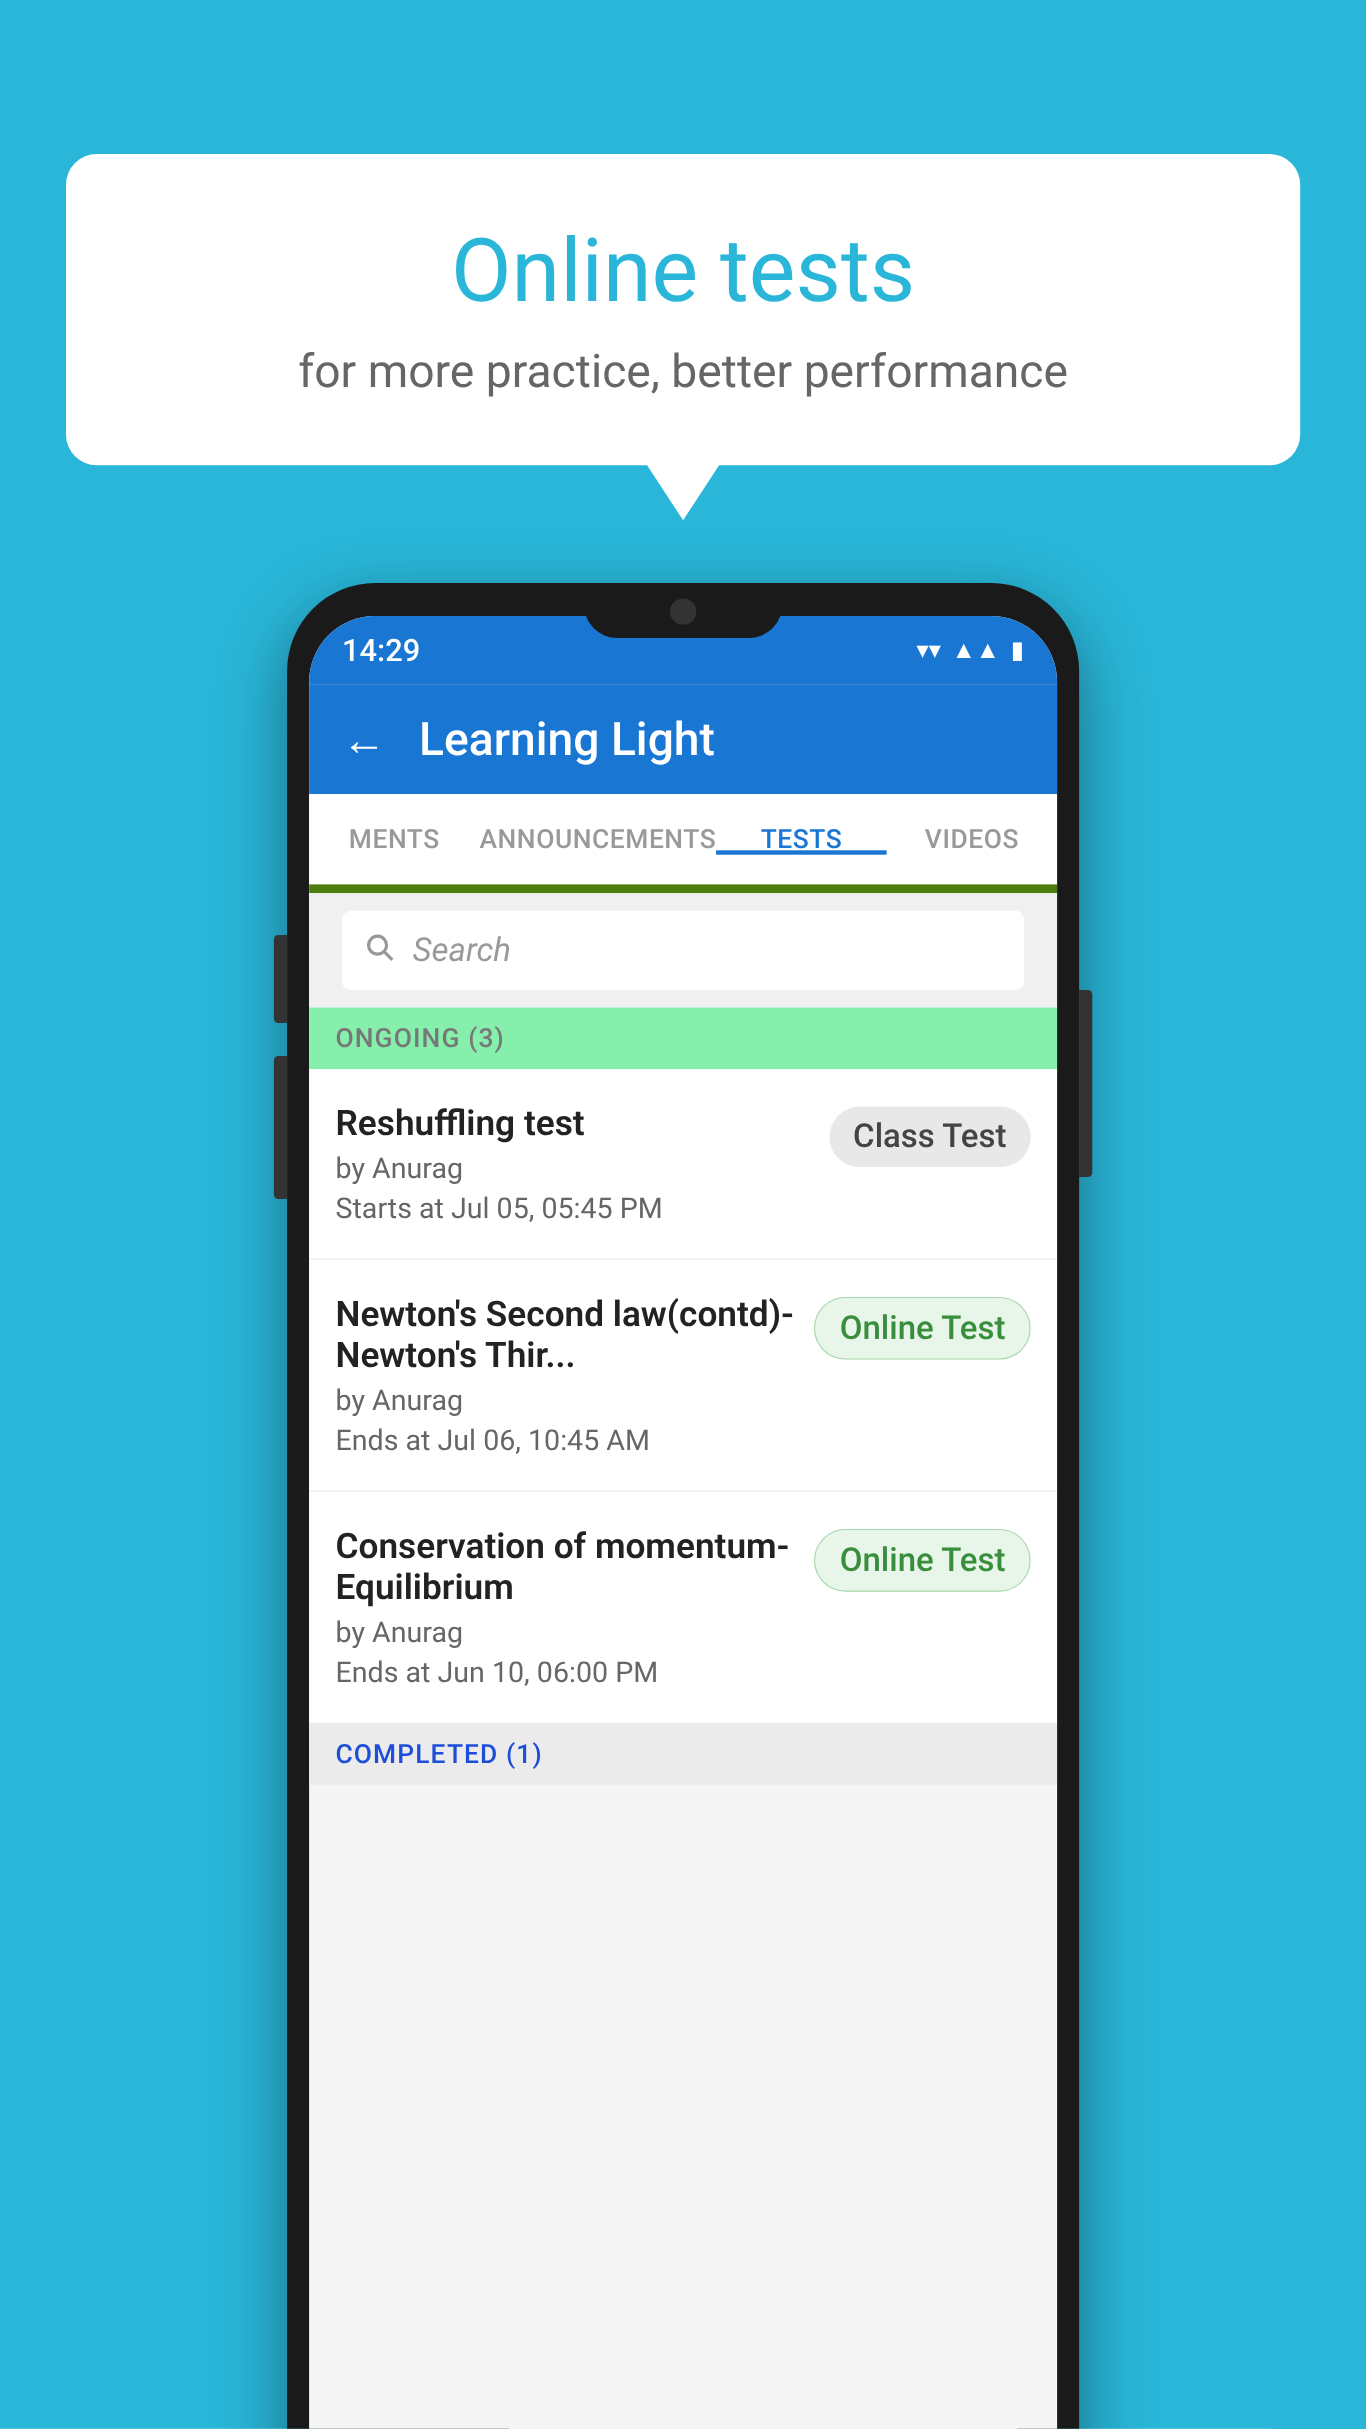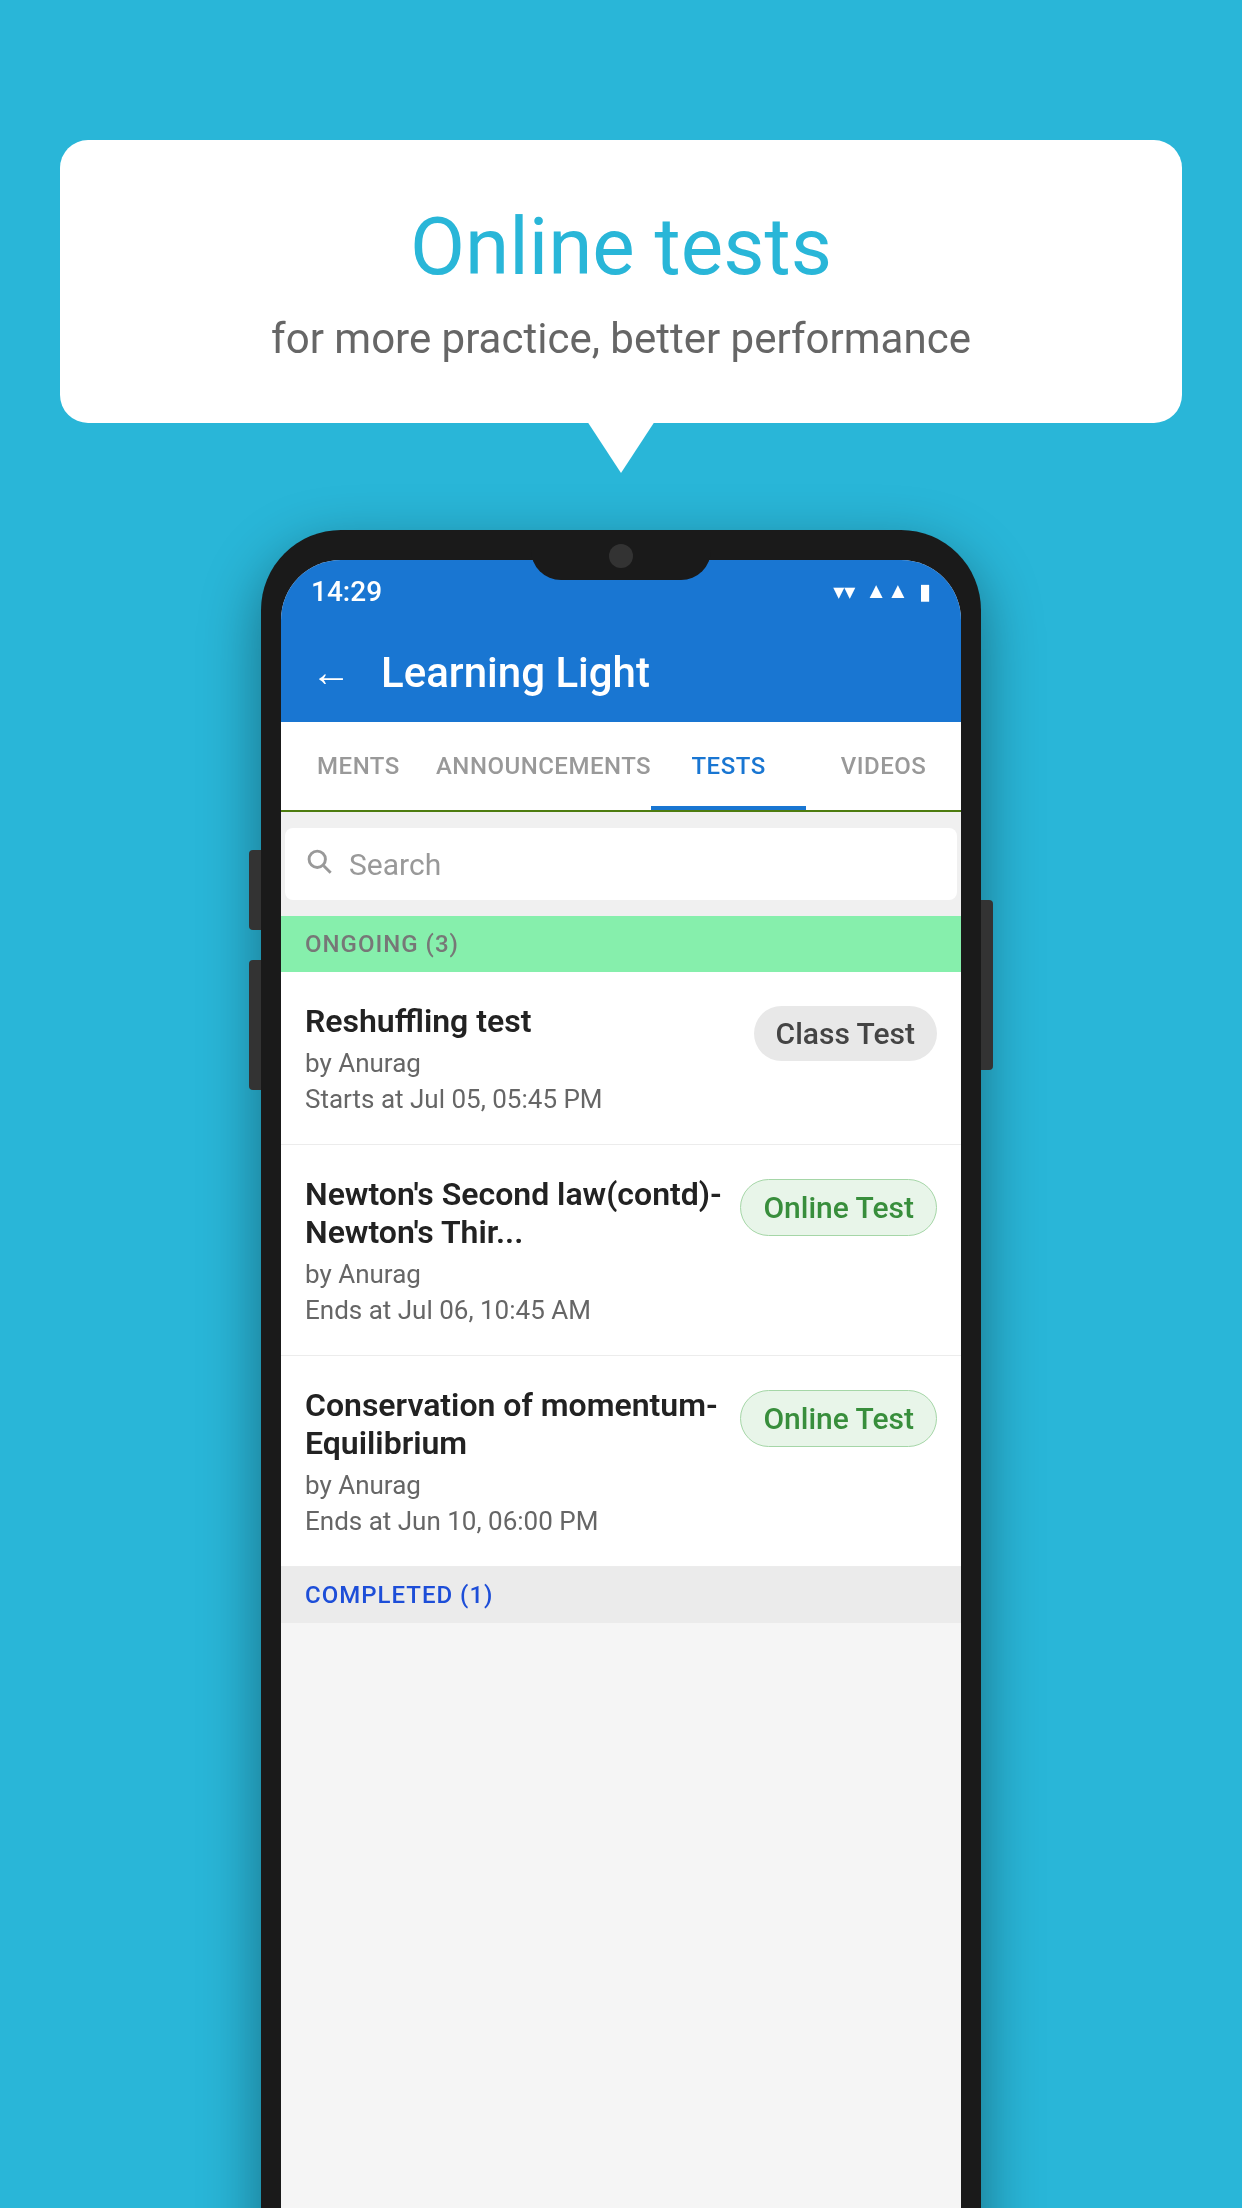--- a/index.html
+++ b/index.html
@@ -187,22 +187,23 @@
       color: white;
       font-size: 42px;
       font-weight: 500;
     }
 
     
     .tab-bar {
       background: white;
       display: flex;
       height: 90px;
-      border-bottom: 2px solid #4d7c0f;
+      border-bottom: 8px solid #4d7c0f;
       overflow: hidden;
+      align-items: center;
     }
 
     .tab-item {
       flex: 1;
       display: flex;
       align-items: center;
       justify-content: center;
       font-size: 24px;
       font-weight: 500;
       color: #999;
@@ -221,21 +222,22 @@
       bottom: 0;
       left: 0;
       right: 0;
       height: 4px;
       background: #1976d2;
     }
 
     
     .search-container {
       background: #f0f0f0;
-      padding: 16px 4px;
+      padding: 16px 30px;
+      font-style: italic;
     }
 
     .search-bar {
       background: white;
       border-radius: 8px;
       height: 72px;
       display: flex;
       align-items: center;
       padding: 0 20px;
       gap: 16px;

